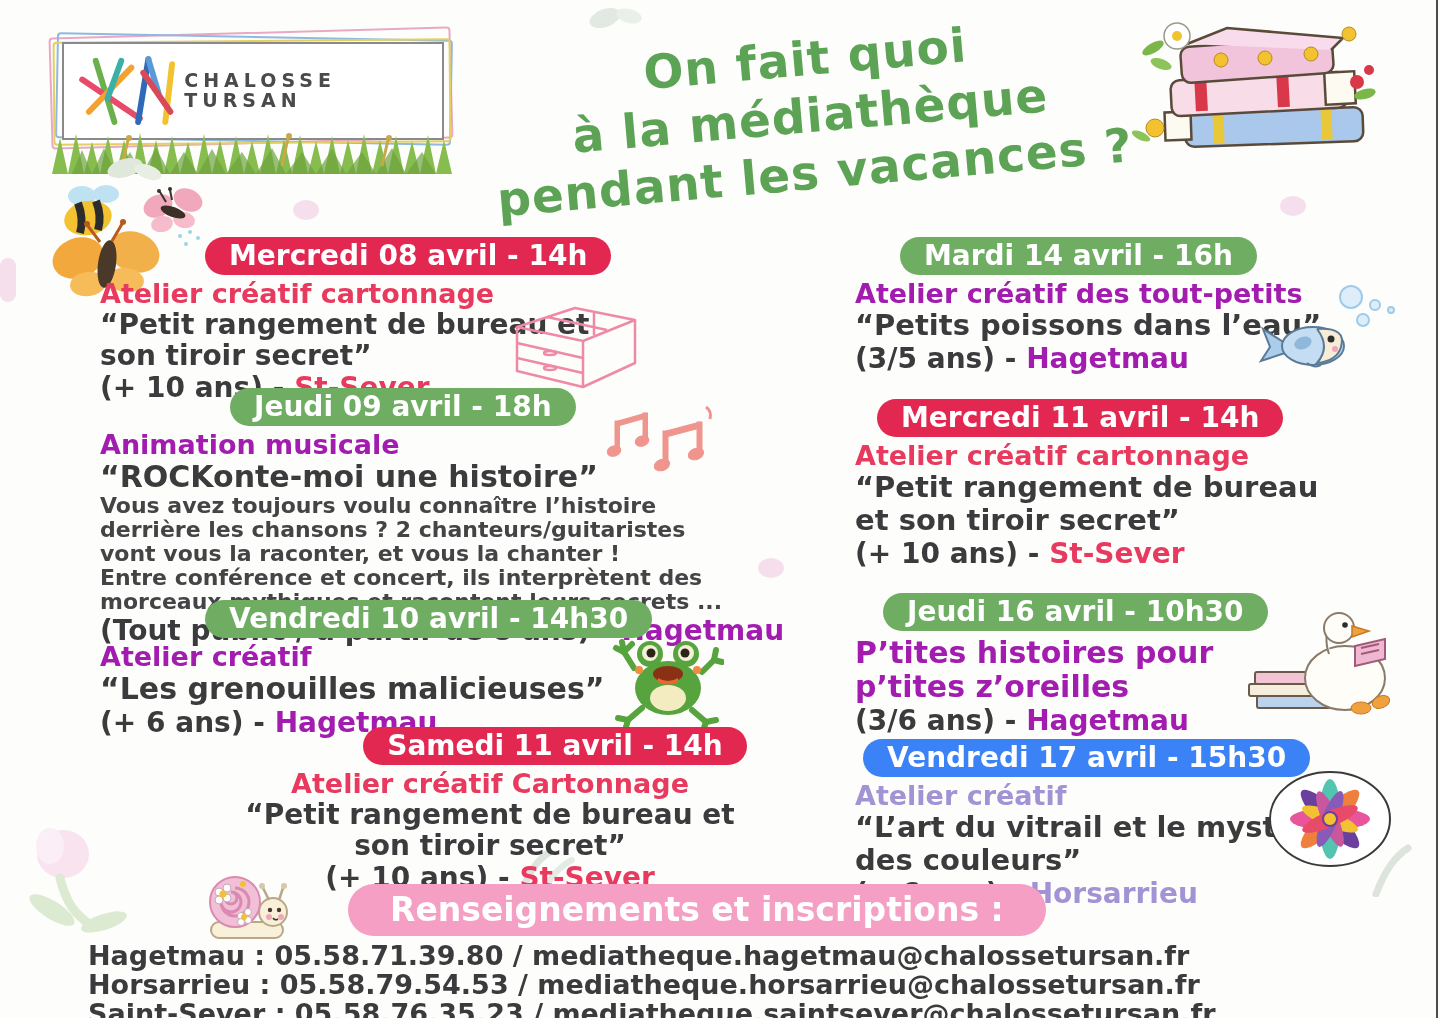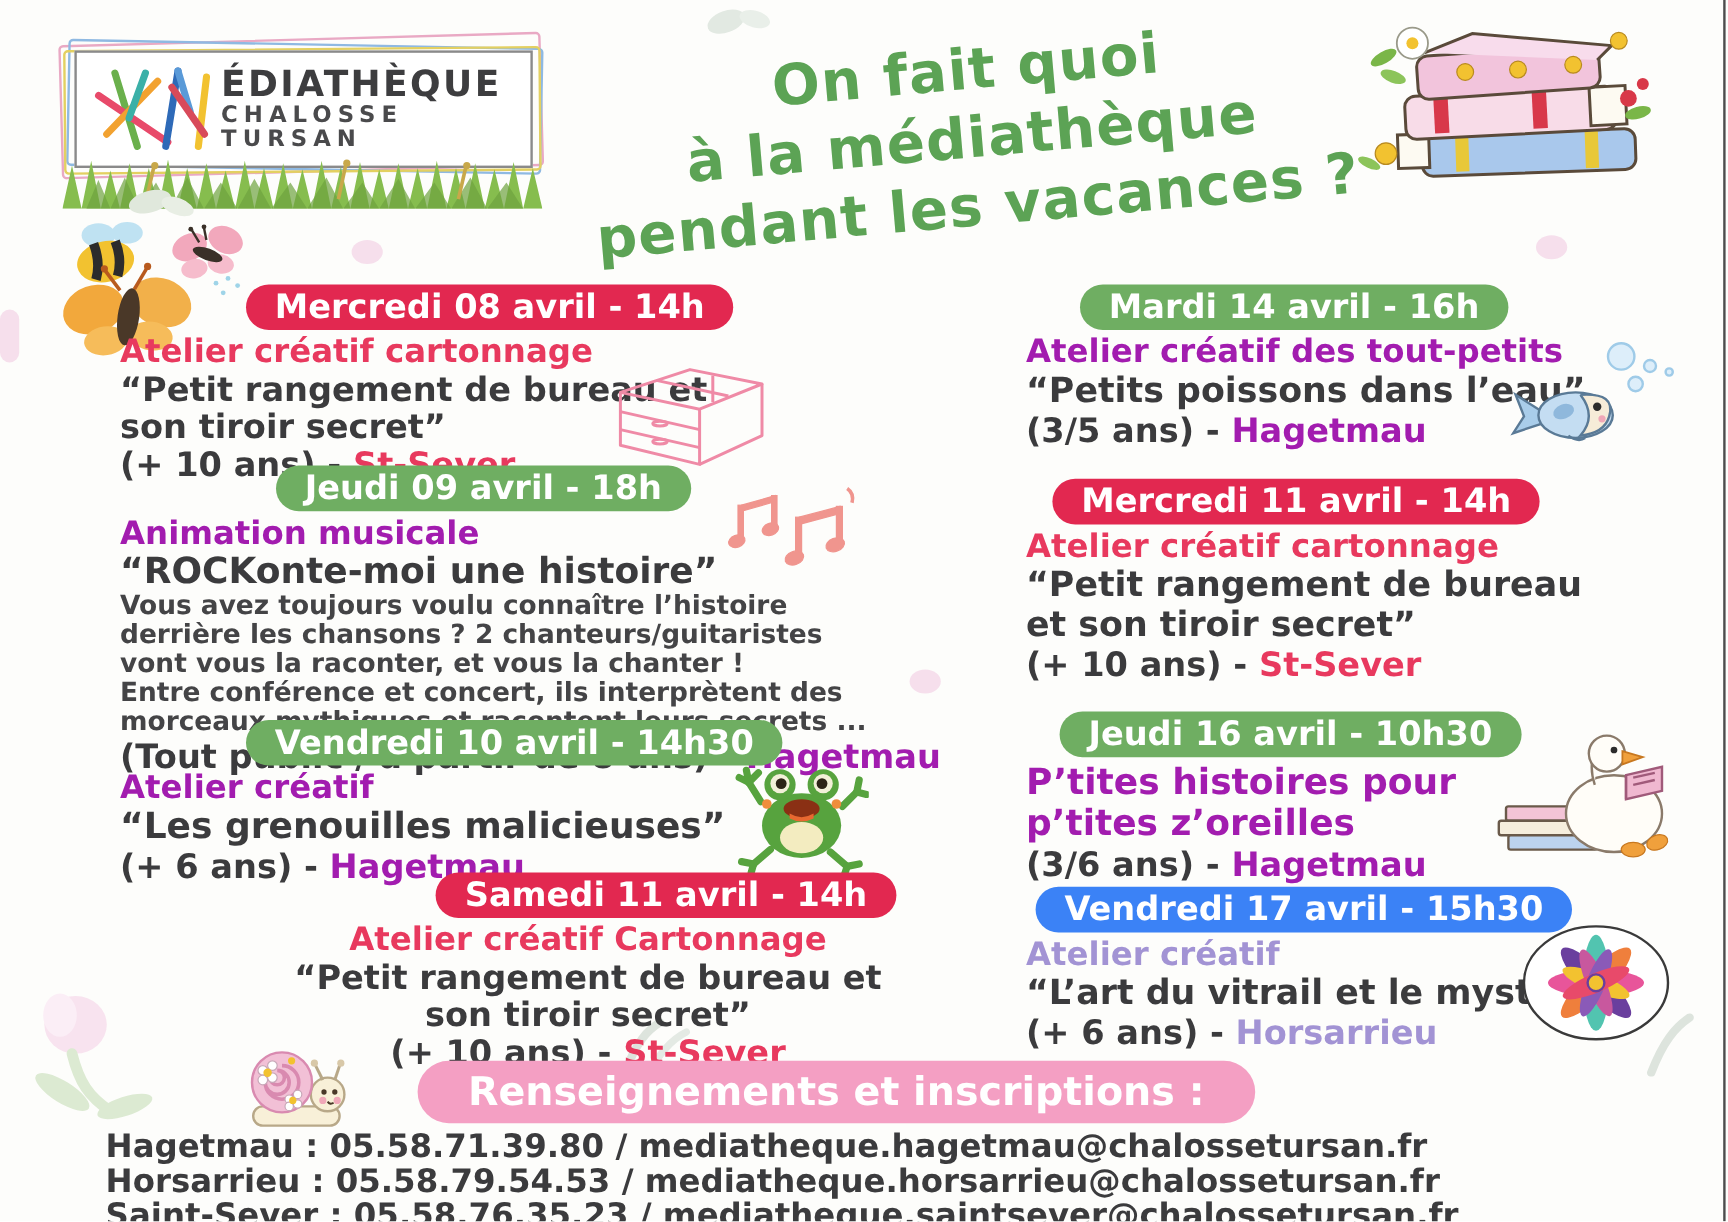--- a/index.html
+++ b/index.html
@@ -98,21 +98,20 @@
           <line x1="12" y1="34" x2="80" y2="80" stroke="#e84a6a"></line>
           <line x1="20" y1="72" x2="70" y2="20" stroke="#f2a230"></line>
           <line x1="58" y1="12" x2="42" y2="56" stroke="#3bb0a8"></line>
           <line x1="90" y1="10" x2="78" y2="84" stroke="#2e6ab8"></line>
           <line x1="90" y1="10" x2="102" y2="50" stroke="#5a9ad8"></line>
           <line x1="118" y1="16" x2="110" y2="84" stroke="#f2c230"></line>
           <line x1="84" y1="26" x2="116" y2="72" stroke="#d84a5a"></line>
         </g>
       </svg>
       <div class="logo-text">
-        <div class="l1">ÉDIATHÈQUE</div>
         <div class="l2">CHALOSSE TURSAN</div>
       </div>
     </div>
     <svg class="grass" width="400" height="46" viewBox="0 0 400 46">
       <path d="M0,46 L8,10 L16,46 L24,6 L32,46 L40,14 L48,46 L56,8 L64,46 L72,12 L80,46 L88,5 L96,46 L104,12 L112,46 L120,8 L128,46 L136,14 L144,46 L152,6 L160,46 L168,12 L176,46 L184,8 L192,46 L200,13 L208,46 L216,6 L224,46 L232,11 L240,46 L248,7 L256,46 L264,13 L272,46 L280,8 L288,46 L296,12 L304,46 L312,6 L320,46 L328,12 L336,46 L344,8 L352,46 L360,13 L368,46 L376,7 L384,46 L392,12 L400,46 Z" fill="#86bd4e"></path>
       <path d="M20,46 L30,22 L40,46 L52,20 L64,46 L78,24 L90,46 L104,20 L118,46 L132,24 L146,46 L160,21 L174,46 L190,24 L204,46 L220,20 L234,46 L250,24 L264,46 L280,21 L294,46 L310,24 L324,46 L340,20 L354,46 L370,24 L384,46 Z" fill="#6da23e" opacity="0.7"></path>
       <line x1="70" y1="38" x2="76" y2="12" stroke="#c8a84a" stroke-width="3"></line>
         <circle cx="77" cy="10" r="3" fill="#c8a84a"></circle>
       <line x1="230" y1="38" x2="236" y2="10" stroke="#c8a84a" stroke-width="3"></line>
         <circle cx="237" cy="8" r="3" fill="#c8a84a"></circle>
@@ -345,20 +344,21 @@
       <line x1="118" y1="48" x2="136" y2="44"></line>
     </g>
     <ellipse cx="118" cy="102" rx="10" ry="6" fill="#f0a03c" stroke="#c87820"></ellipse>
     <ellipse cx="138" cy="96" rx="9" ry="6" fill="#f0a03c" stroke="#c87820" transform="rotate(-20 138 96)"></ellipse>
   </svg>
 
   <div class="ev col-r" style="top:739px;">
     <div class="brow mr4"><span class="banner bg-purple">Vendredi 17 avril - 15h30</span></div>
     <div class="cat c-purple">Atelier créatif</div>
     <div class="ttl" style="font-size:29px;line-height:33px;">“L’art du vitrail et le mystère</div>
+    <div class="ttl" style="font-size:29px;line-height:33px;">des couleurs”</div>
     <div class="aud"><span>(+ 6 ans) - </span><span class="c-purple">Horsarrieu</span></div>
   </div>
   <svg class="abs" style="left:1266px;top:768px;" width="128" height="102" viewBox="0 0 128 102">
     <ellipse cx="64" cy="51" rx="60" ry="47" fill="#ffffff" stroke="#3a3a3a" stroke-width="2"></ellipse>
     <g>
       <ellipse cx="64" cy="51" rx="40" ry="11" fill="#e8559a" transform="rotate(0 64 51)"></ellipse>
       <ellipse cx="64" cy="51" rx="40" ry="11" fill="#6a3f9e" transform="rotate(45 64 51)"></ellipse>
       <ellipse cx="64" cy="51" rx="40" ry="11" fill="#52c4b0" transform="rotate(90 64 51)"></ellipse>
       <ellipse cx="64" cy="51" rx="40" ry="11" fill="#ef7f3c" transform="rotate(135 64 51)"></ellipse>
       <ellipse cx="64" cy="51" rx="30" ry="8" fill="#f2c230" transform="rotate(22 64 51)"></ellipse>

